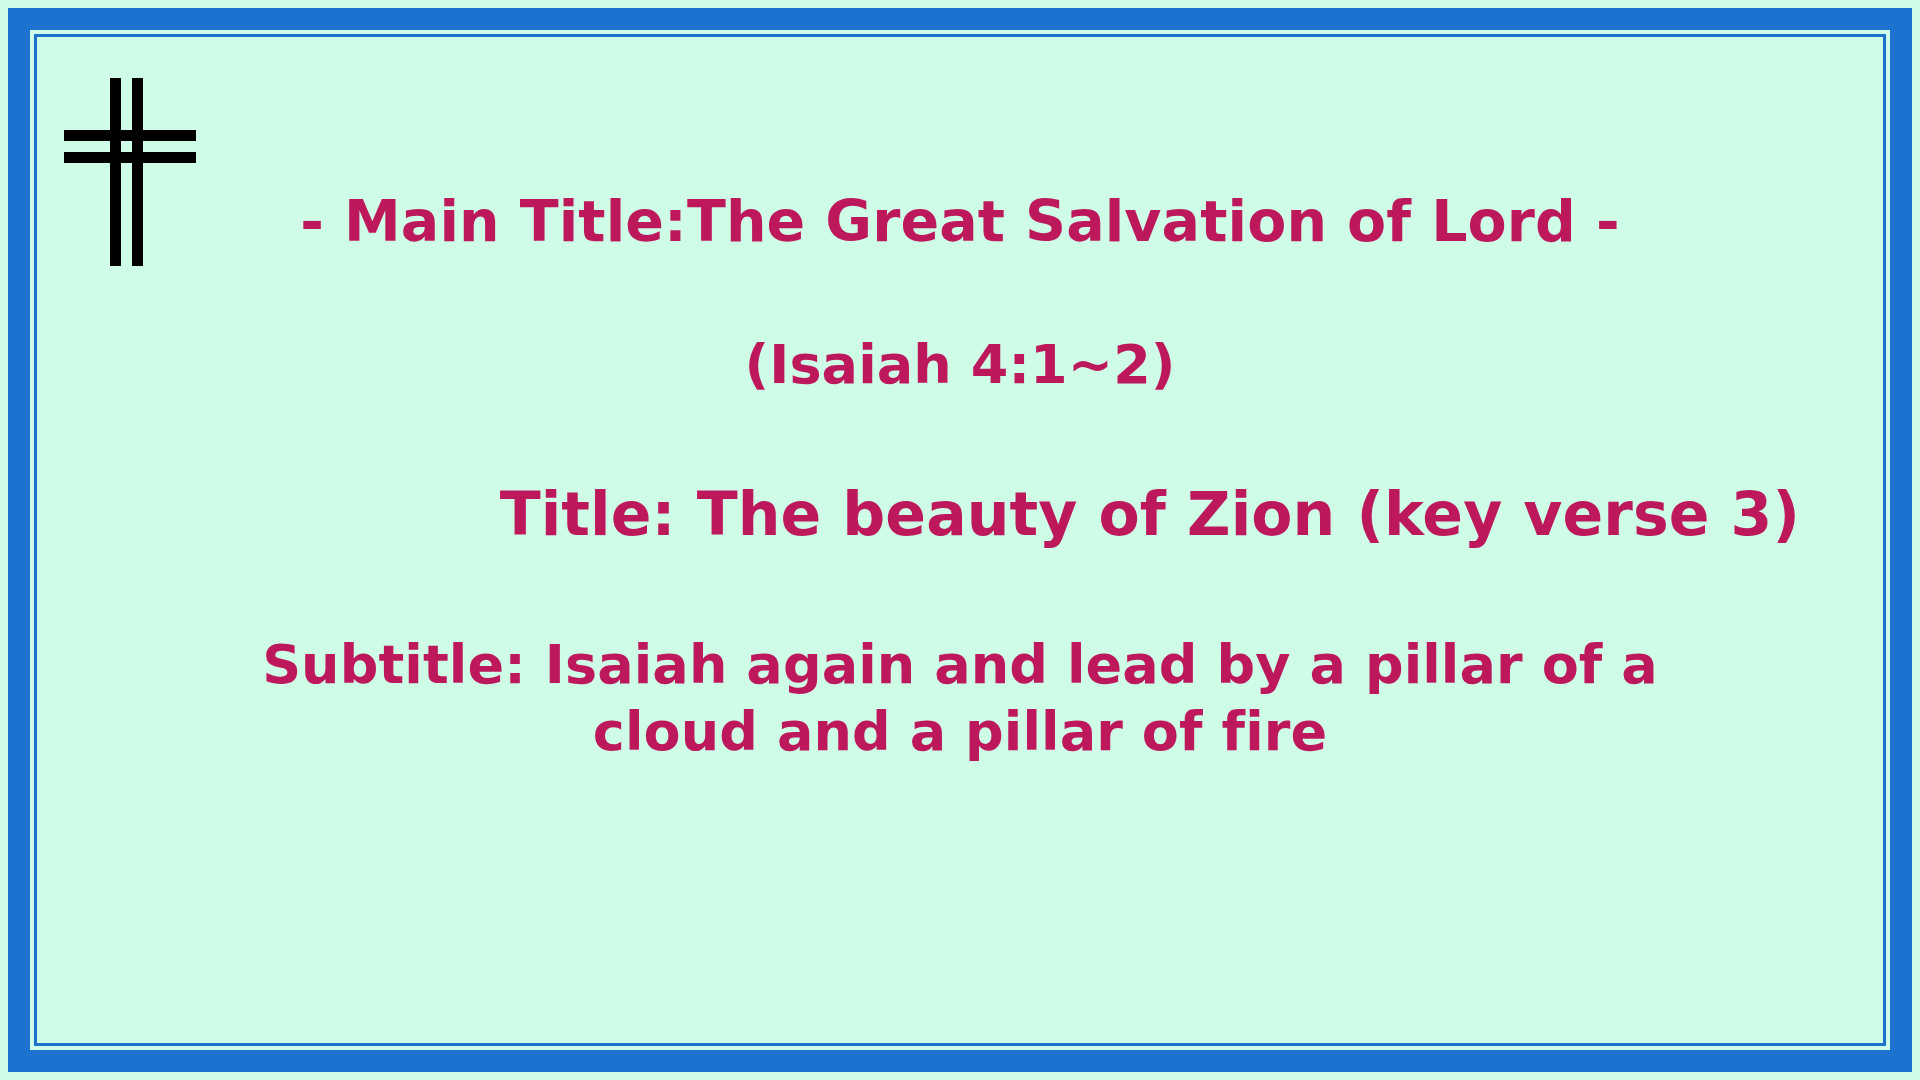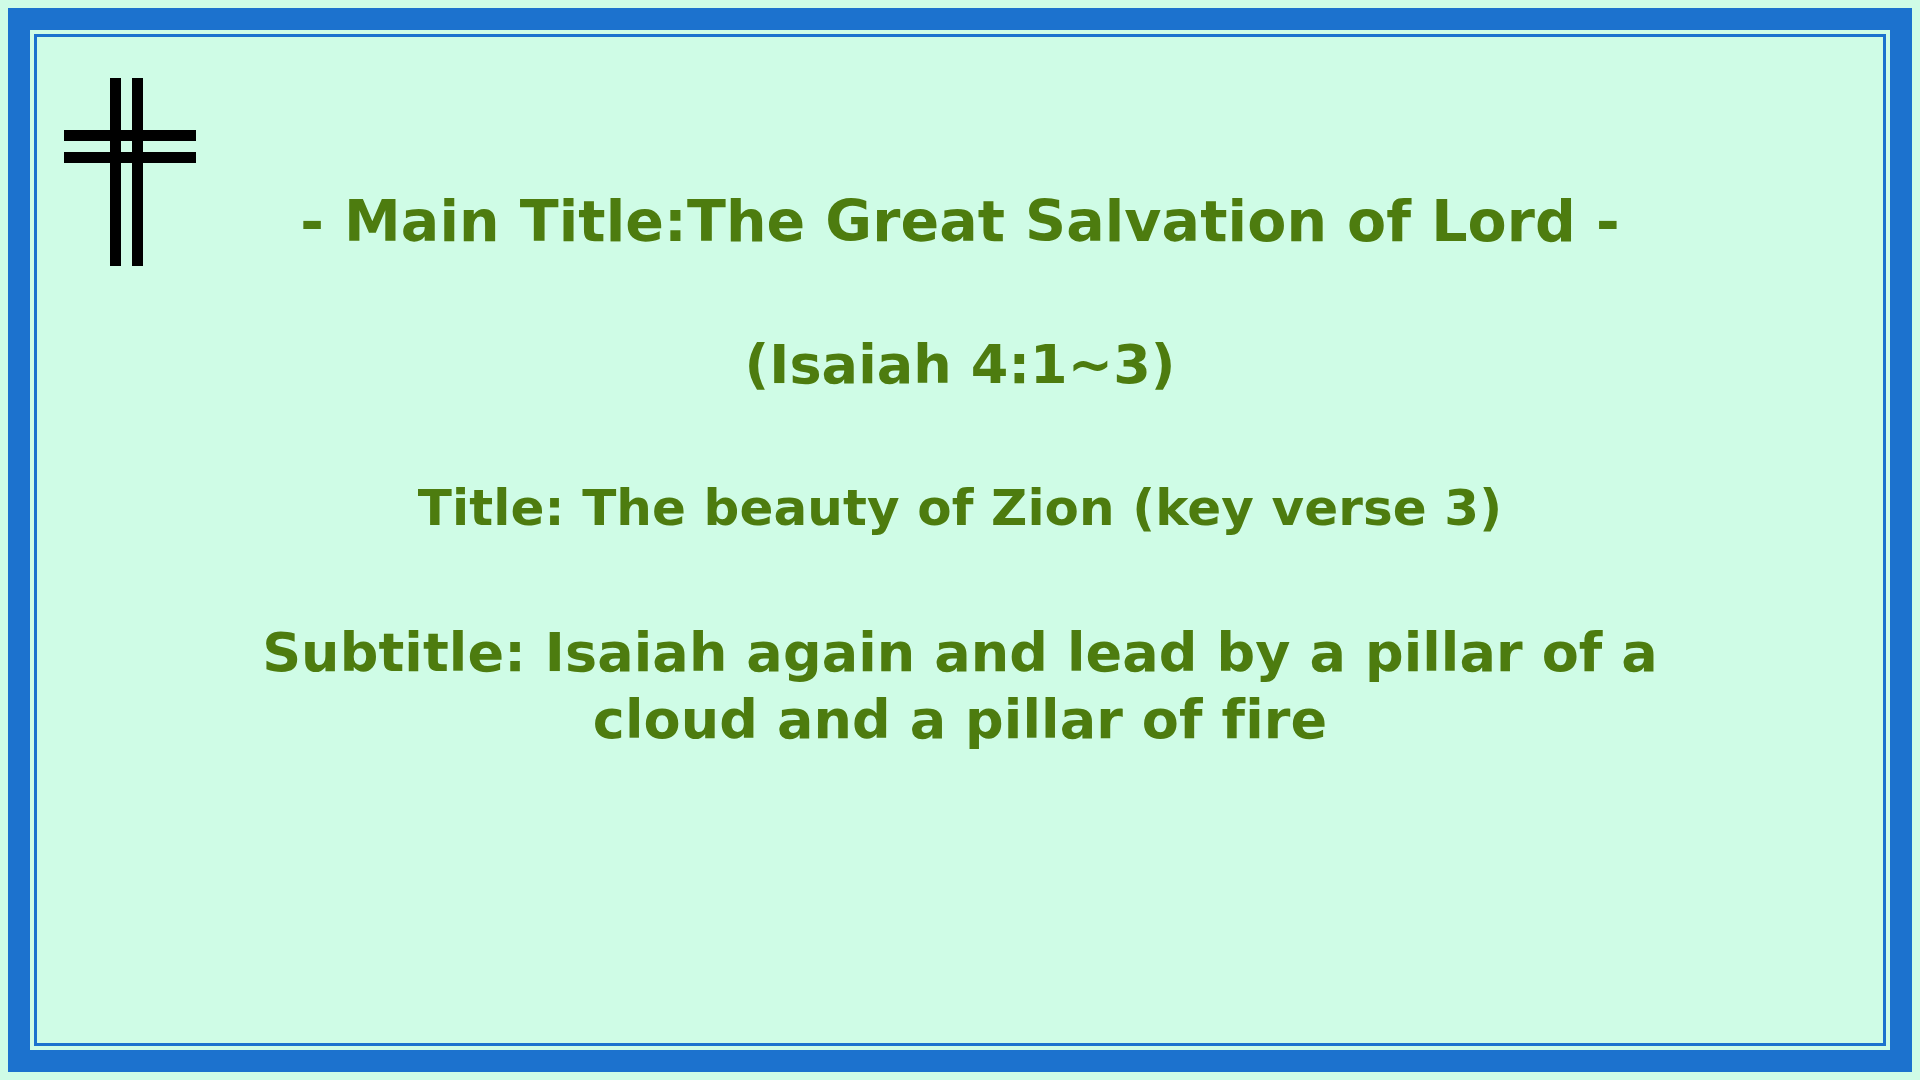--- a/index.html
+++ b/index.html
@@ -81,41 +81,42 @@
     left: 120px;
     top: 150px;
     width: 1680px;
     text-align: center;
     color: #000000;
     font-weight: bold;
   }
 
   .text-line {
     font-weight: bold;
-    color: #4d7c0f;
+    color: #be185d;
     letter-spacing: 0.1px;
   }
 
   #main-title {
     font-size: 57px;
     line-height: 1.18;
     margin: 0 0 0 0;
     padding-top: 38px;
   }
 
   #scripture-ref {
     font-size: 54px;
     line-height: 1.18;
     padding-top: 78px;
   }
 
   #section-title {
-    font-size: 50px;
+    font-size: 60px;
     line-height: 1.18;
     padding-top: 82px;
+    text-align: right;
   }
 
   #subtitle {
     font-size: 54px;
     line-height: 1.24;
     padding-top: 82px;
     max-width: 1400px;
     margin-left: auto;
     margin-right: auto;
   }
@@ -137,21 +138,21 @@
     <div class="notch notch-v-mid"></div>
     <div class="notch notch-v-bot"></div>
     <div class="notch notch-h-left"></div>
     <div class="notch notch-h-right"></div>
   </div>
 
   <div id="content">
 
     <div class="text-line" id="main-title">- Main Title:The Great Salvation of Lord -</div>
 
-    <div class="text-line" id="scripture-ref">(Isaiah 4:1~3)</div>
+    <div class="text-line" id="scripture-ref">(Isaiah 4:1~2)</div>
 
     <div class="text-line" id="section-title">Title: The beauty of Zion (key verse 3)</div>
 
     <div class="text-line" id="subtitle">Subtitle: Isaiah again and lead by a pillar of a cloud and a pillar of fire</div>
 
   </div>
 
 </div>
 
 </body></html>

